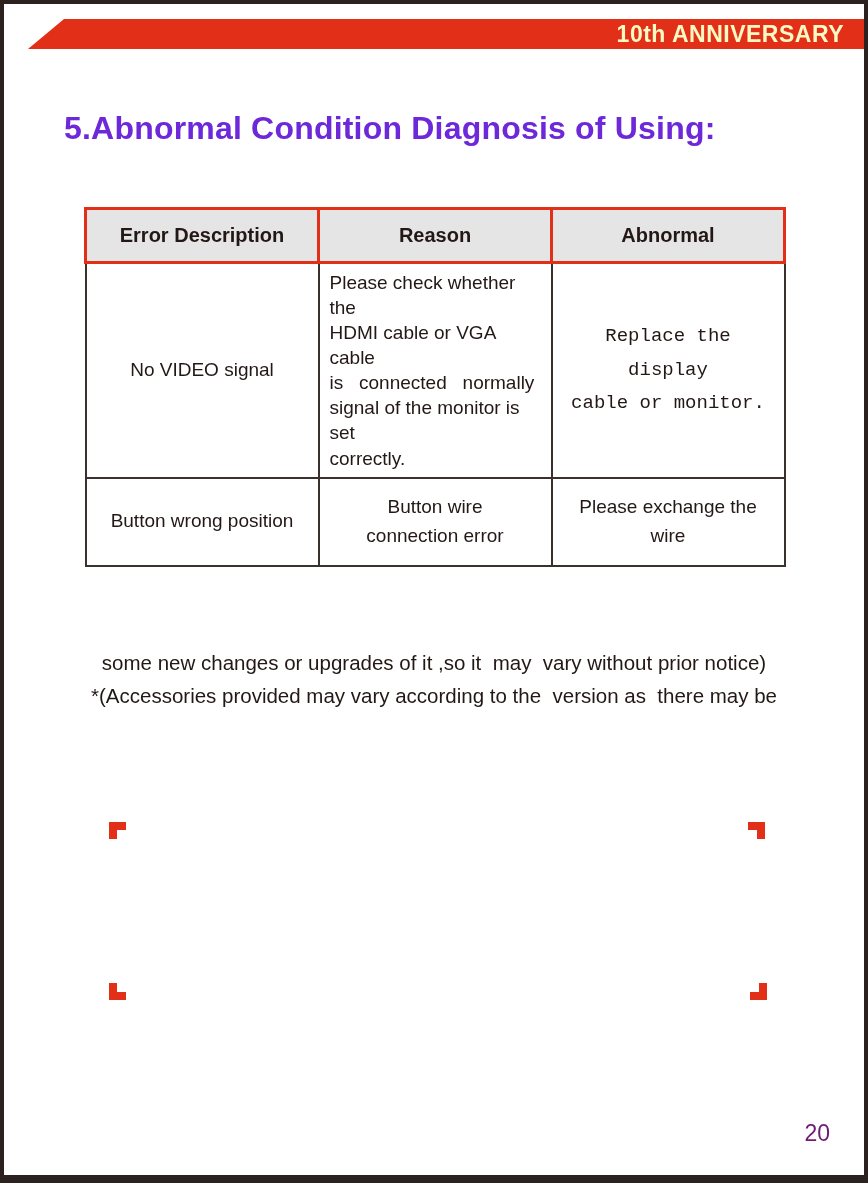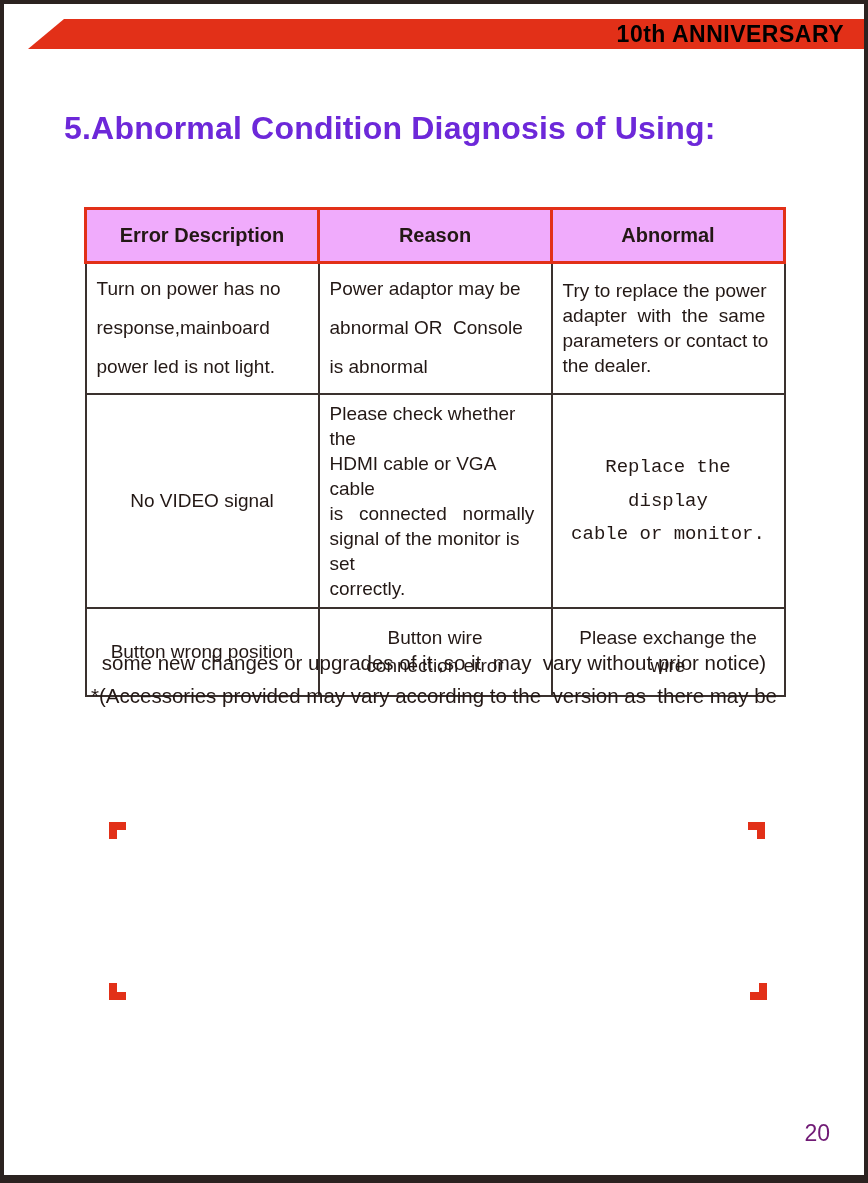--- a/index.html
+++ b/index.html
@@ -24,21 +24,21 @@
     height: 30px;
     background: #e23018;
     -webkit-clip-path: polygon(60px 0, 100% 0, 100% 100%, 24px 100%);
     clip-path: polygon(60px 0, 100% 0, 100% 100%, 24px 100%);
     display: flex;
     align-items: center;
     justify-content: flex-end;
     padding-right: 20px;
   }
   .banner-text {
-    color: #000000;
+    color: #fef9c3;
     font-size: 23px;
     font-weight: bold;
     letter-spacing: 0.5px;
     line-height: 1;
   }
 
   
   .title {
     position: absolute;
     top: 106px; left: 60px;
@@ -53,21 +53,21 @@
     position: absolute;
     top: 203px; left: 80px;
     width: 700px;
     border-collapse: collapse;
     table-layout: fixed;
     font-size: 19px;
     color: #231815;
   }
   table.diag col { width: 233px; }
   table.diag th {
-    background: #f0abfc;
+    background: #e5e5e5;
     border: 3px solid #e23018;
     height: 54px;
     font-size: 20px;
     font-weight: bold;
     text-align: center;
     vertical-align: middle;
   }
   table.diag td {
     border: 2px solid #3a312e;
     vertical-align: middle;
@@ -147,32 +147,20 @@
         <col>
       </colgroup>
     <thead>
       <tr>
         <th>Error Description</th>
         <th>Reason</th>
         <th>Abnormal</th>
       </tr>
     </thead>
     <tbody>
-      <tr class="row-1">
-        <td class="cell-left lh-wide pad-lg">Turn on power has no
-response,mainboard
-power led is not light.</td>
-        <td class="cell-left lh-wide pad-lg">Power adaptor may be
-abnormal OR  Console
-is abnormal</td>
-        <td class="cell-left lh-tight pad-sm">Try to replace the power
-adapter  with  the  same
-parameters or contact to
-the dealer.</td>
-      </tr>
       <tr class="row-2">
         <td class="cell-center lh-norm">No VIDEO signal</td>
         <td class="cell-left lh-tight pad-sm">Please check whether the
 HDMI cable or VGA cable
 is   connected   normally
 signal of the monitor is set
 correctly.</td>
         <td class="cell-center lh-mid">Replace the display
 cable or monitor.</td>
       </tr>

